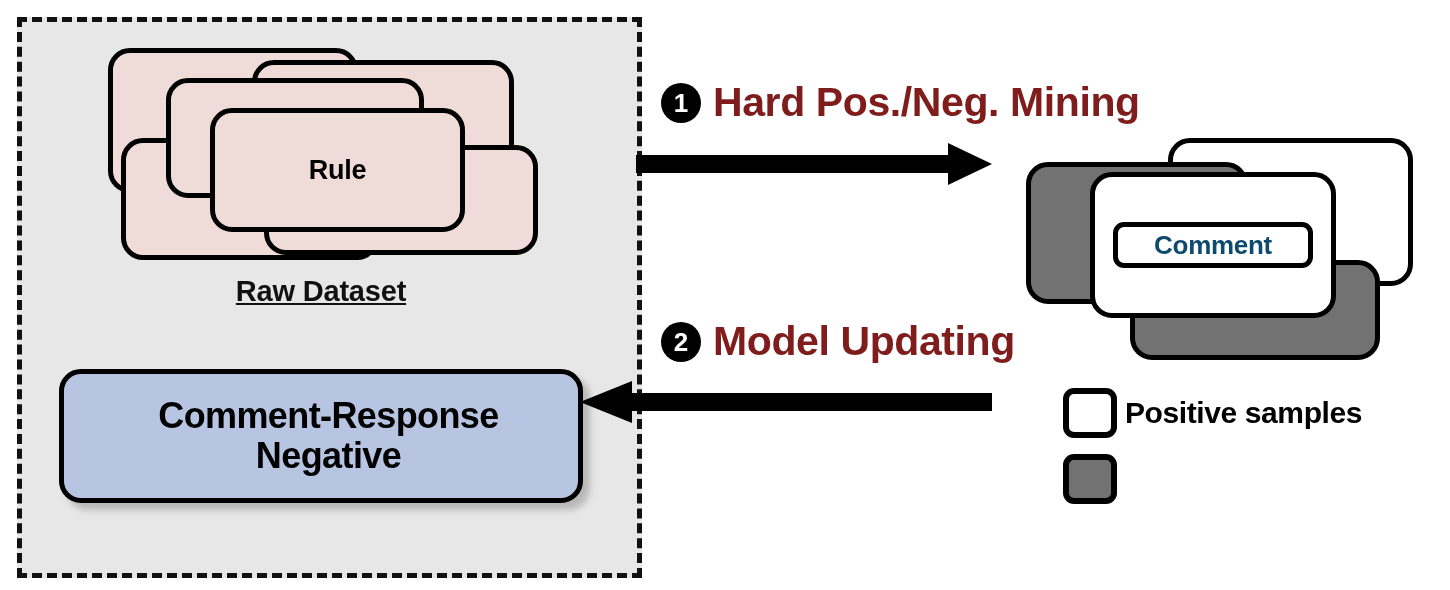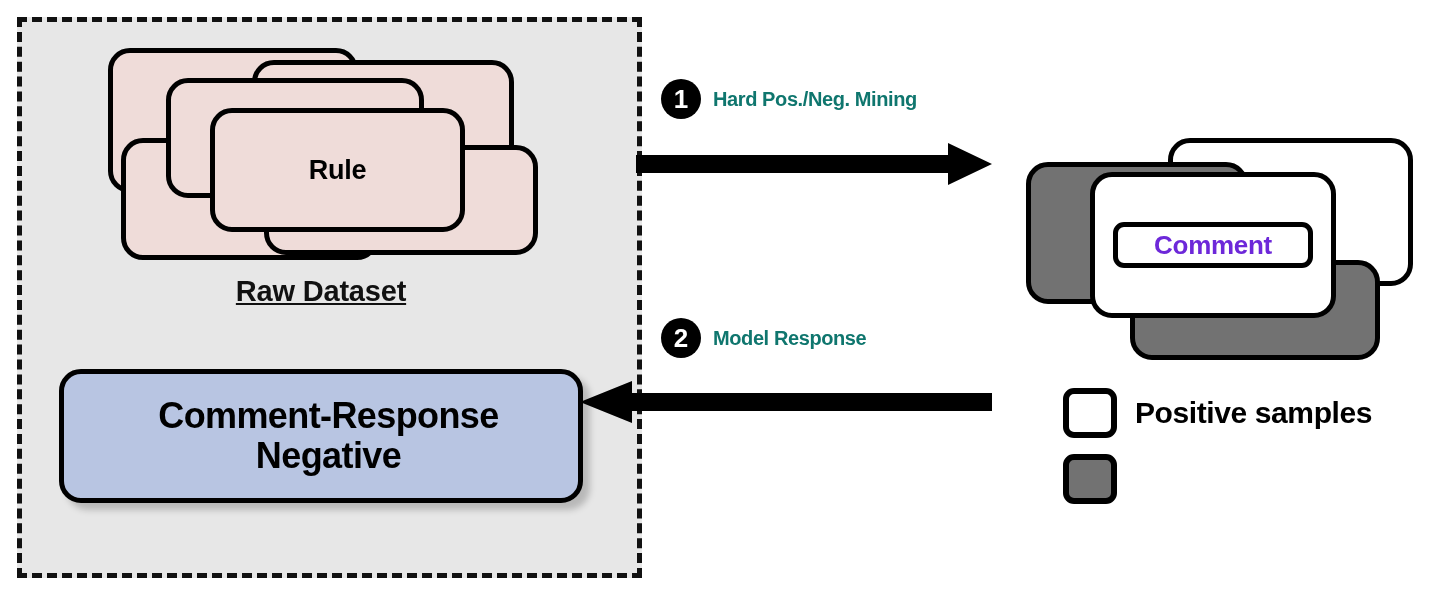--- a/index.html
+++ b/index.html
@@ -135,23 +135,23 @@
     color: #ffffff;
     font-size: 26px;
     font-weight: bold;
     display: flex;
     align-items: center;
     justify-content: center;
     flex: 0 0 auto;
     line-height: 1;
   }
   .step-text {
-    font-size: 20px;
-    font-weight: bold;
-    color: #0f766e;
+    font-size: 41px;
+    font-weight: bold;
+    color: #7f1d1d;
     white-space: nowrap;
     letter-spacing: -0.4px;
   }
 
   
   #sample-stack { position: absolute; left: 1000px; top: 130px; width: 450px; height: 250px; }
 
   #sample-white-back { left: 168px; top: 8px;   width: 245px; height: 148px; z-index: 1; }
   #sample-gray-back  { left: 26px;  top: 32px;  width: 222px; height: 142px; z-index: 2; }
   #sample-gray-front { left: 130px; top: 130px; width: 250px; height: 100px; z-index: 3; }
@@ -165,30 +165,30 @@
     width: 200px;
     height: 46px;
     border: 5px solid #000000;
     border-radius: 11px;
     background: #ffffff;
     display: flex;
     align-items: center;
     justify-content: center;
     font-size: 26px;
     font-weight: bold;
-    color: #6d28d9;
+    color: #0c4a6e;
     letter-spacing: -0.3px;
   }
 
   
   #legend { position: absolute; left: 1063px; top: 388px; }
   .legend-row {
     display: flex;
     align-items: center;
-    gap: 18px;
+    gap: 8px;
     margin-bottom: 16px;
   }
   .legend-swatch {
     width: 54px;
     height: 50px;
     box-sizing: border-box;
     border: 6px solid #000000;
     border-radius: 11px;
     flex: 0 0 auto;
   }
@@ -234,21 +234,21 @@
   <div class="step-row" id="step-1">
     <div class="step-badge">1</div>
     <div class="step-text">Hard Pos./Neg. Mining</div>
   </div>
   <svg class="arrow-svg" id="arrow-1-svg" viewBox="0 0 356 44">
     <path d="M0,13 L312,13 L312,1 L356,22 L312,43 L312,31 L0,31 Z" fill="#000000"></path>
   </svg>
 
   <div class="step-row" id="step-2">
     <div class="step-badge">2</div>
-    <div class="step-text">Model Response</div>
+    <div class="step-text">Model Updating</div>
   </div>
   <svg class="arrow-svg" id="arrow-2-svg" viewBox="0 0 412 44">
     <path d="M412,13 L52,13 L52,1 L0,22 L52,43 L52,31 L412,31 Z" fill="#000000"></path>
   </svg>
 
   <div id="sample-stack">
     <div class="card white" id="sample-white-back"></div>
     <div class="card gray" id="sample-gray-back"></div>
     <div class="card gray" id="sample-gray-front"></div>
     <div class="card white" id="sample-white-front">

